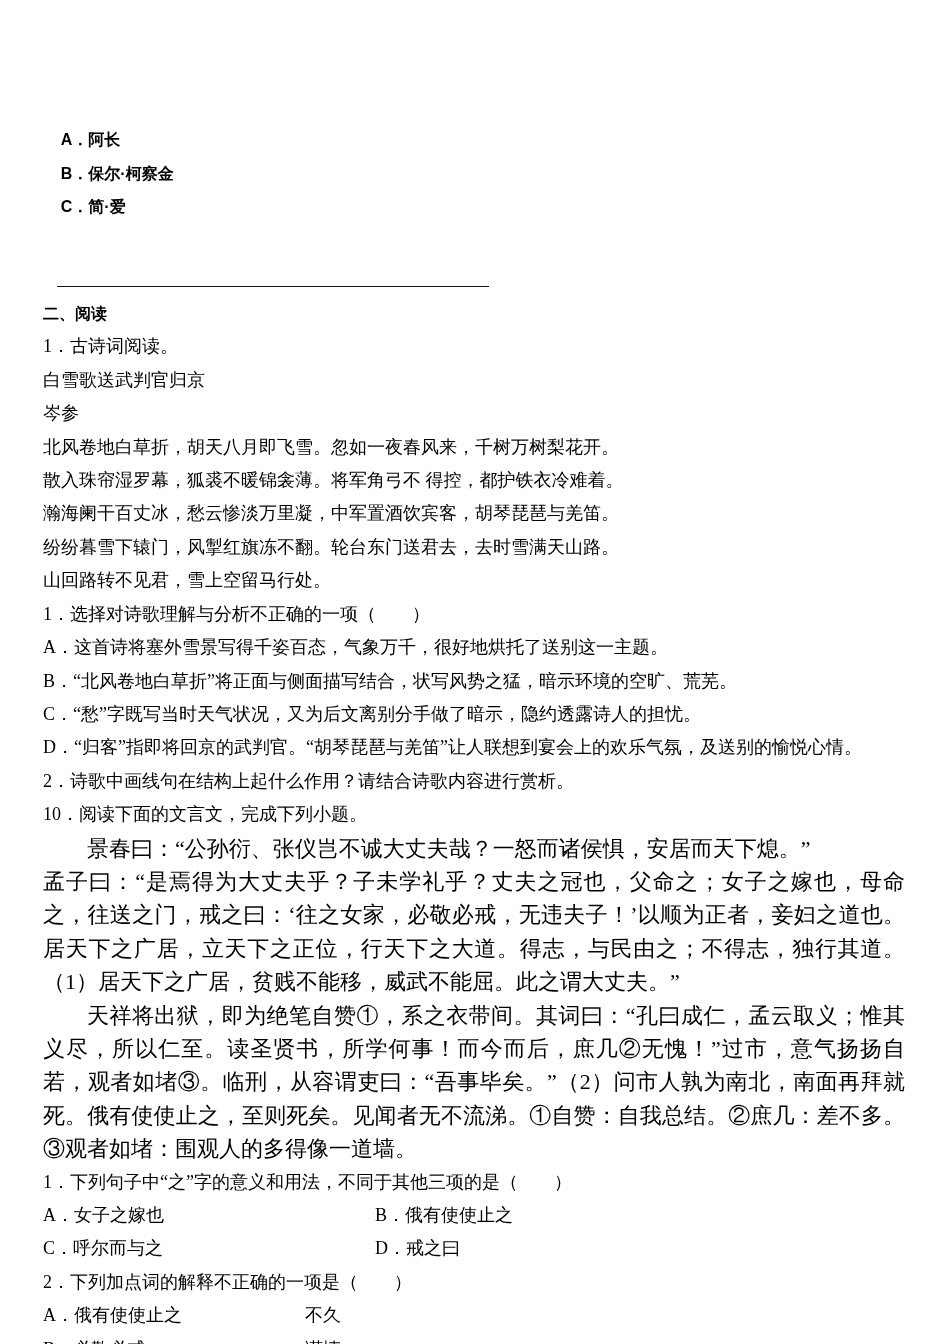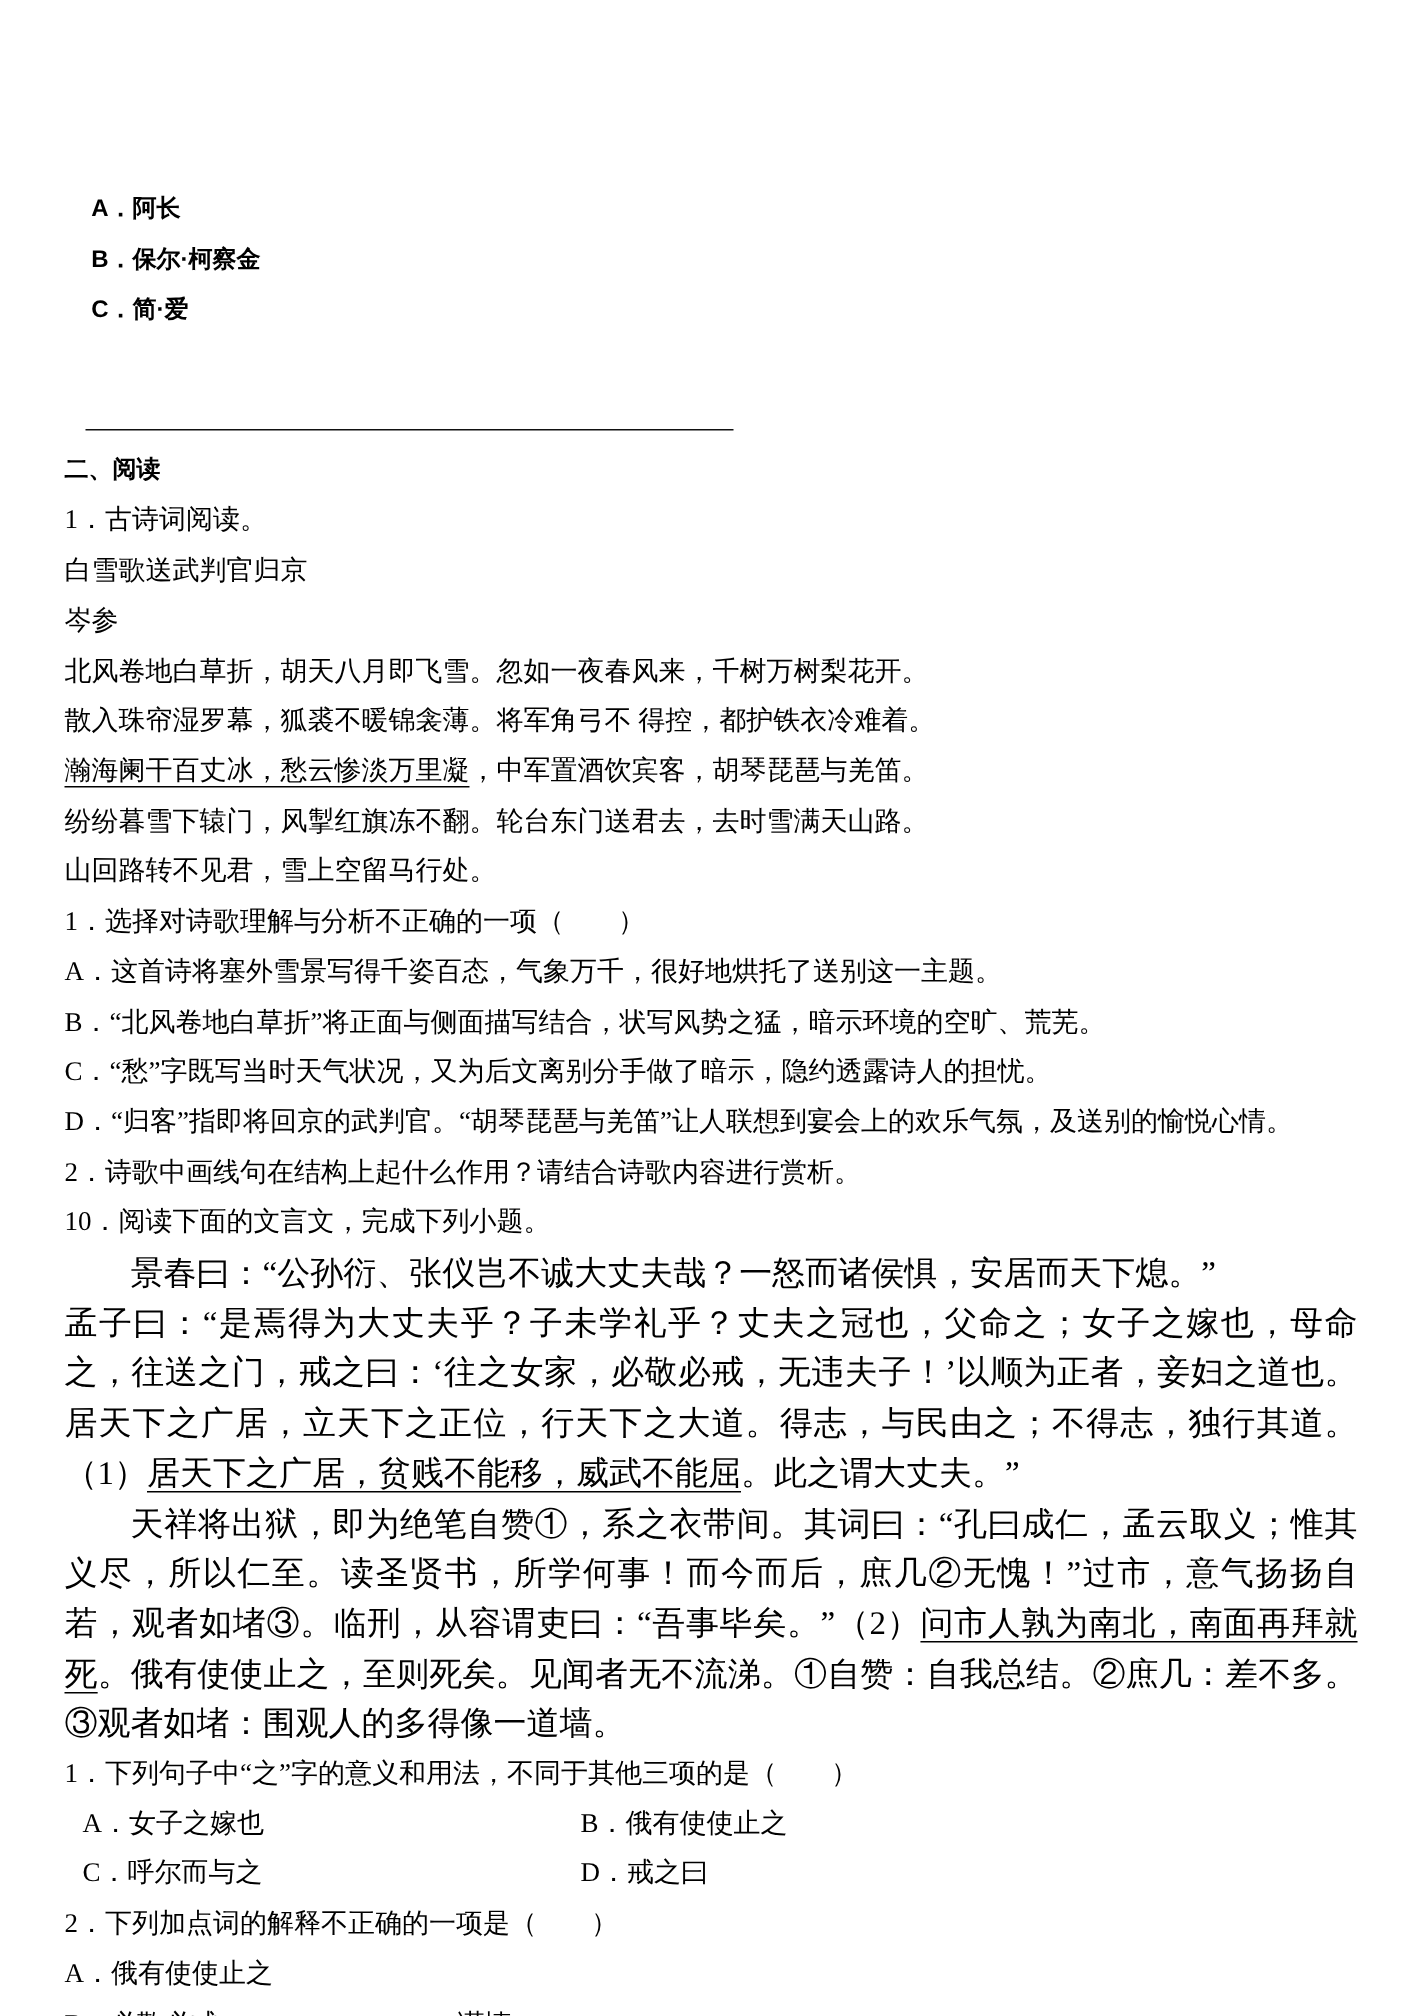--- a/index.html
+++ b/index.html
@@ -35,28 +35,26 @@
   }
   .opt-gap-a { margin-right: 40px; }
   .opt-gap-b { margin-right: 58px; }
   .answer-blank {
     width: 432px;
     height: 30px;
     margin: 0 0 10px 14px;
     border-bottom: 1.5px solid #111111;
   }
   .u {
-    text-decoration: underline;
     text-underline-offset: 5px;
     text-decoration-thickness: 1px;
   }
   .two-col {
     display: grid;
     grid-template-columns: 332px 1fr;
-    margin-left: 12px;
   }
   .gloss-row {
     display: grid;
     grid-template-columns: 262px 1fr;
   }
 </style>
 </head>
 <body>
 
 <div class="page">
@@ -101,20 +99,21 @@
     <span>B．俄有使使止之</span>
   </div>
   <div class="line two-col">
     <span>C．呼尔而与之</span>
     <span>D．戒之曰</span>
   </div>
 
   <div class="line">2．下列加点词的解释不正确的一项是（　　）</div>
   <div class="line gloss-row">
     <span>A．俄有使使止之</span>
+    <span>不久</span>
   </div>
   <div class="line gloss-row">
     <span>B．必敬必戒</span>
     <span>谨慎</span>
   </div>
   <div class="line gloss-row">
     <span>C．公孙衍、张仪岂不诚大丈夫哉</span>
     <span>果然</span>
   </div>
 

